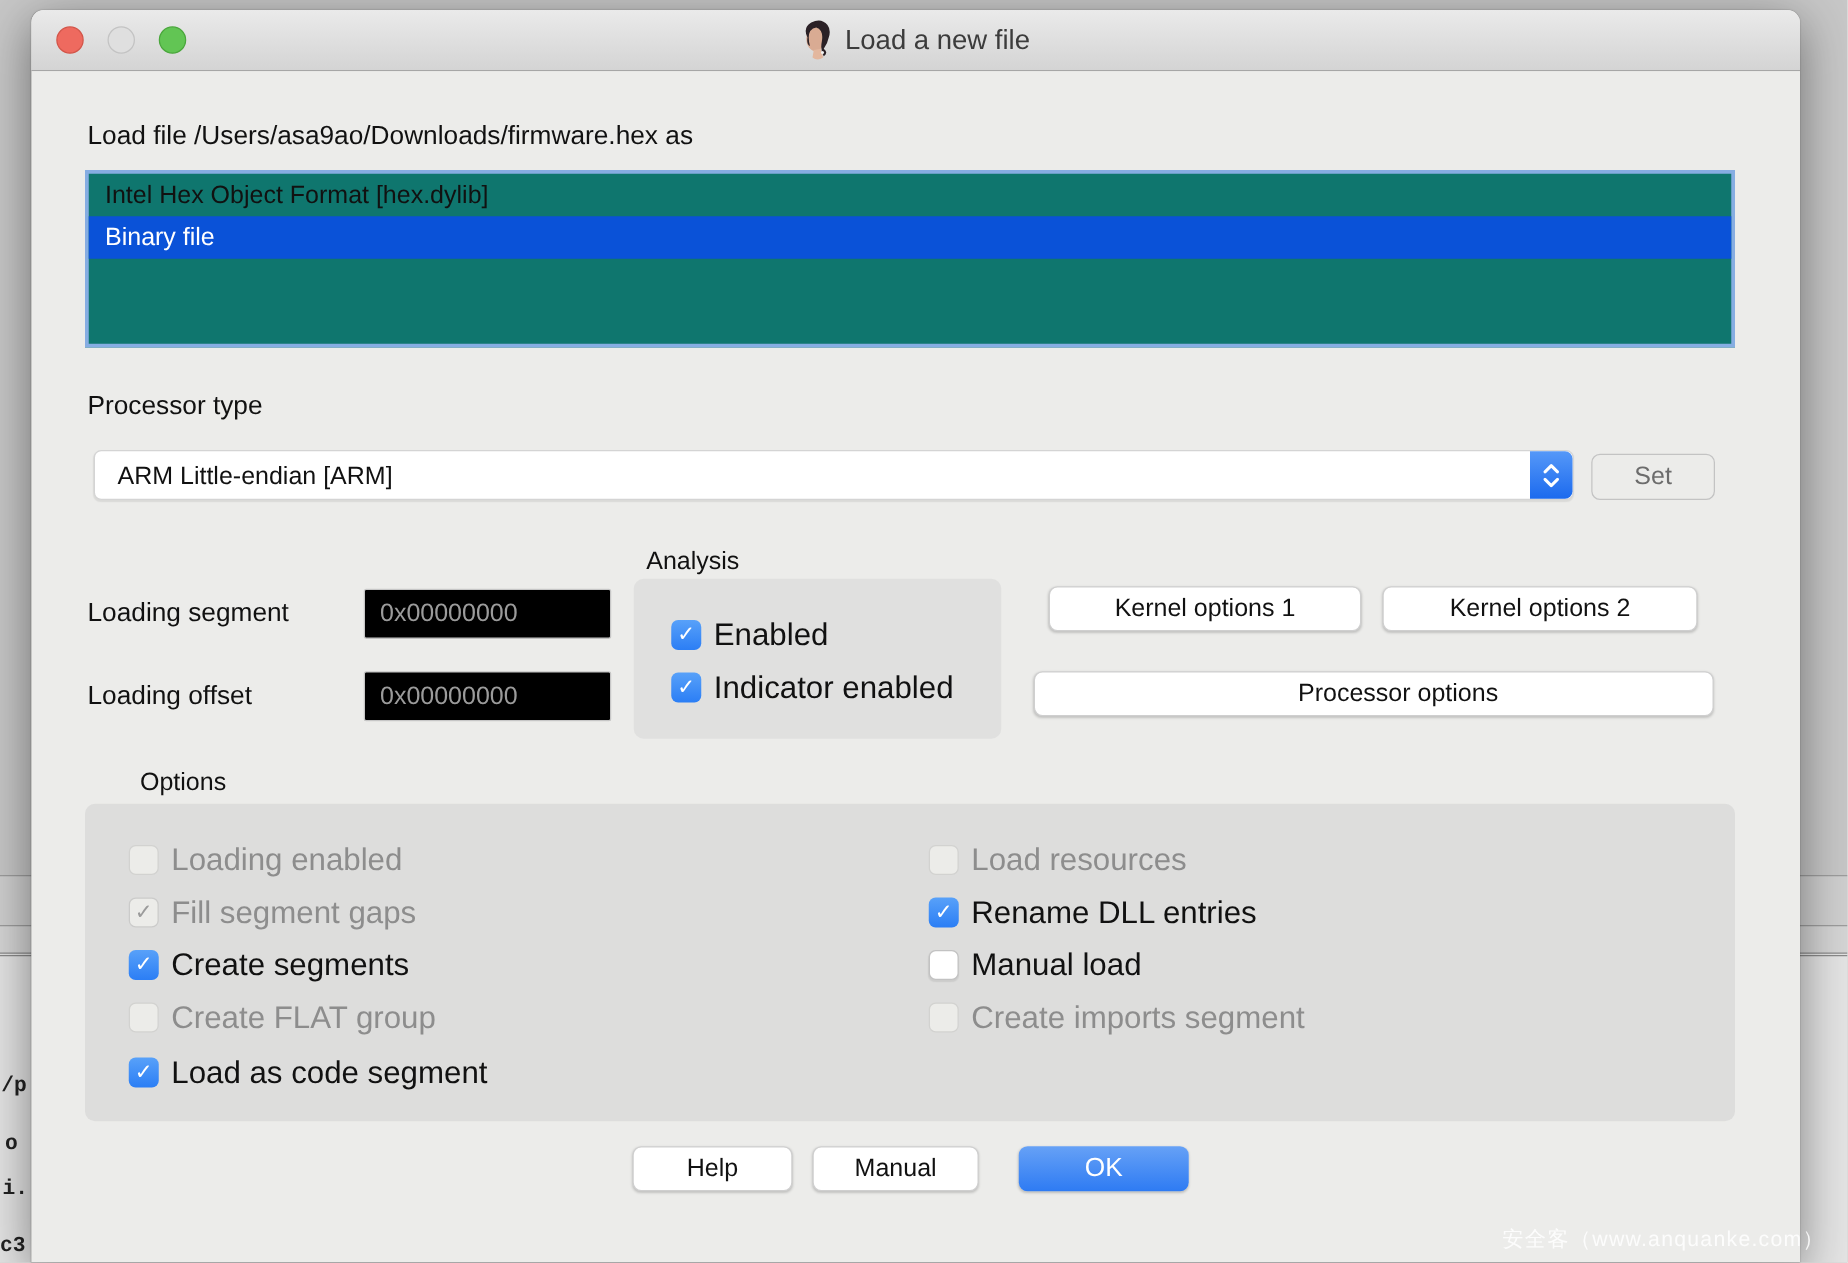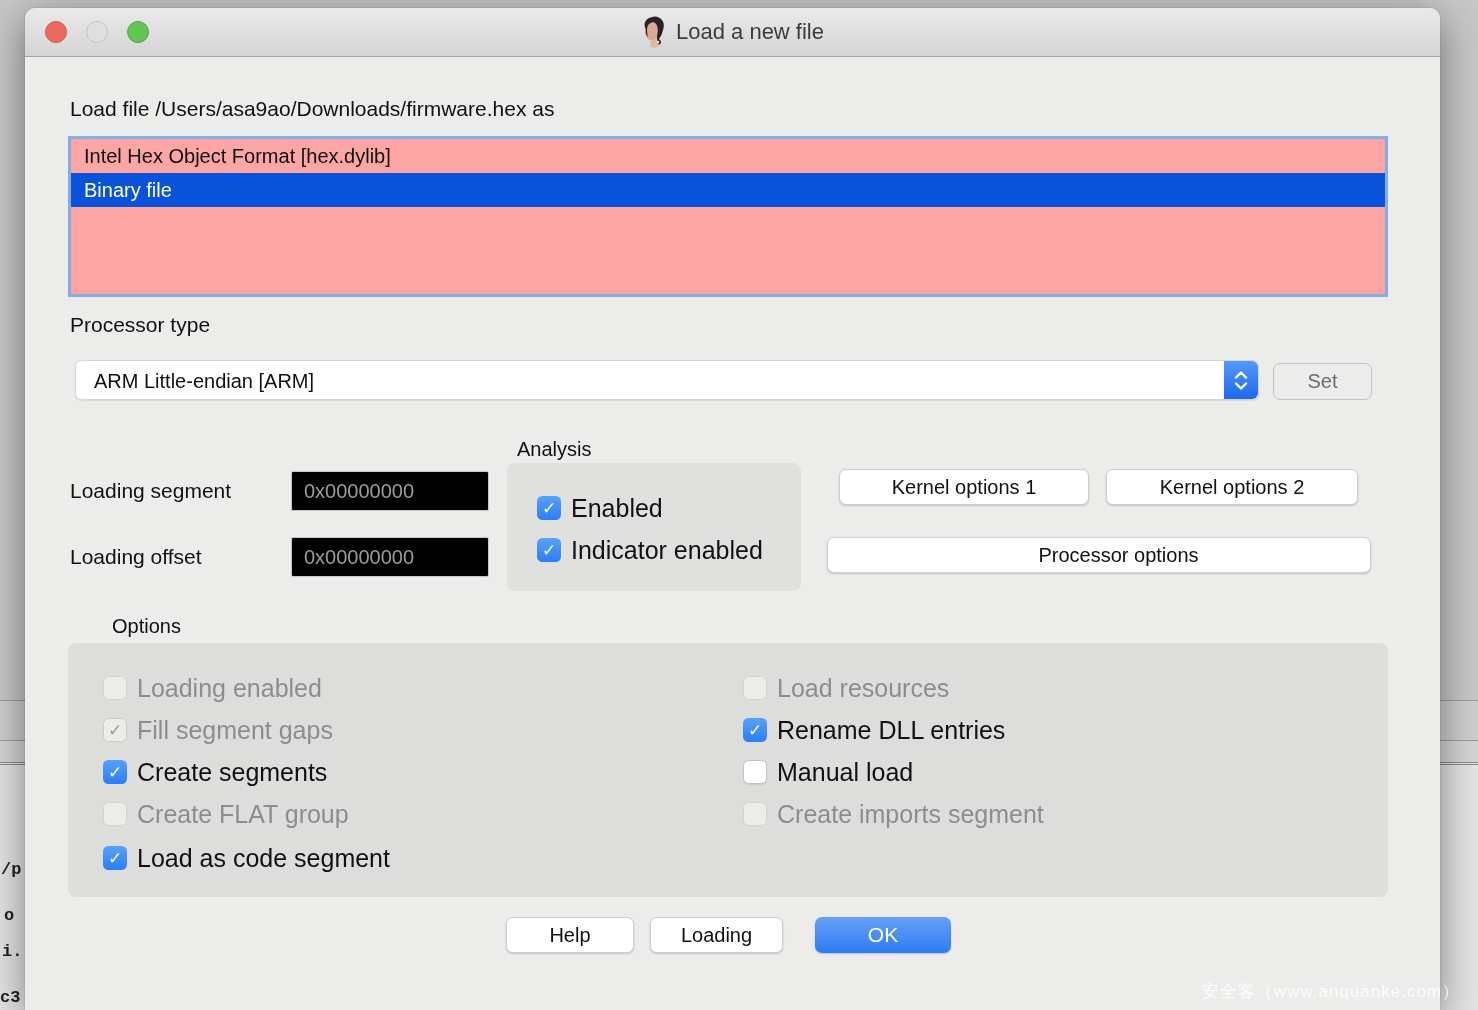--- a/index.html
+++ b/index.html
@@ -50,22 +50,22 @@
   .app-icon { width:26px; height:32px; display:block; }
 
   
   .prompt {
     position:absolute; left:45px; top:89px;
     font-size:21px; color:#111;
   }
 
   
   .listbox {
-    position:absolute; left:43px; top:128px; width:1320px; height:161px;
-    background:#fca5a5; border:3px solid #86ade2;
+    position:absolute; left:43px; top:128px; width:1320px; height:142px;
+    background:#0f766e; border:3px solid #86ade2;
   }
   .list-item {
     height:34px; line-height:34px; padding-left:13px;
     font-size:20px; color:#111; white-space:nowrap; overflow:hidden;
   }
   .list-item[data-state="selected"] { background:#0a52d8; color:#fff; }
 
   
   .proc-label { position:absolute; left:45px; top:305px; font-size:21px; color:#111; }
   .combo {
@@ -285,18 +285,18 @@
       <span class="cb">✓</span>
       <span class="cb-label">Manual load</span>
     </div>
     <div class="cb-row col-right row-4" data-state="disabled-off">
       <span class="cb">✓</span>
       <span class="cb-label">Create imports segment</span>
     </div>
   </div>
 
   <button class="btn btn-white btn-help">Help</button>
-  <button class="btn btn-white btn-cancel">Loading</button>
+  <button class="btn btn-white btn-cancel">Manual</button>
   <button class="btn btn-ok">OK</button>
 
 </div>
 
 <div class="watermark">安全客（www.anquanke.com）</div>
 
 </body></html>

